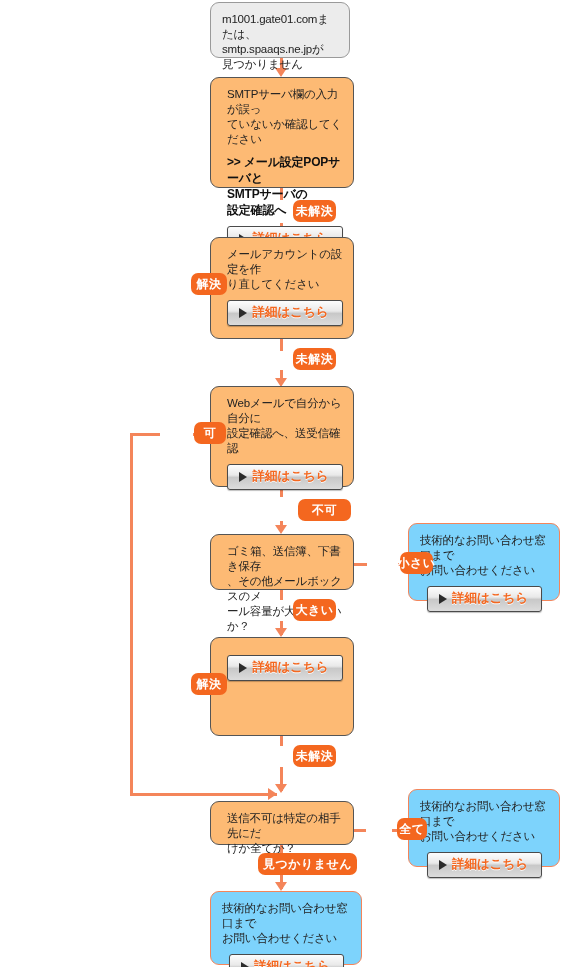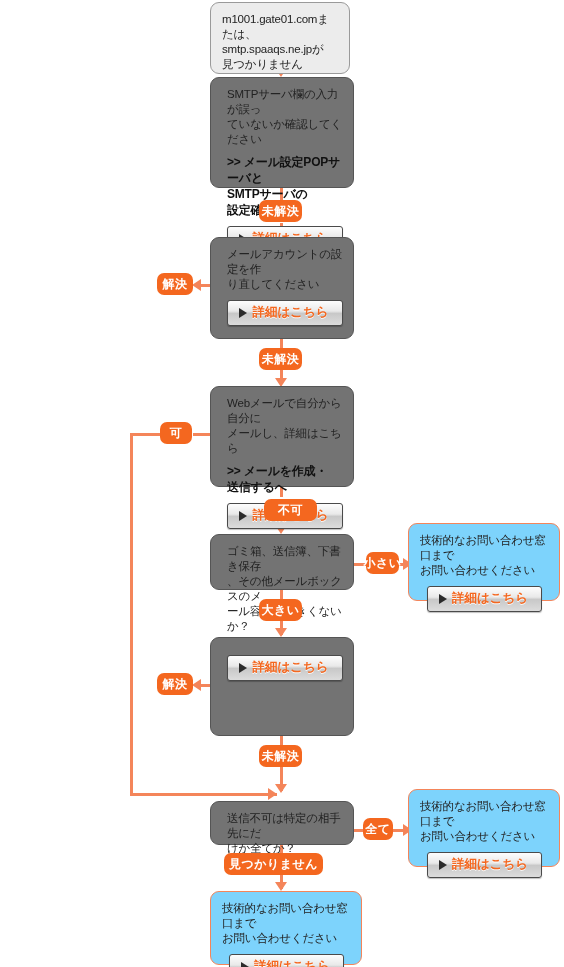--- a/index.html
+++ b/index.html
@@ -37,21 +37,21 @@
     position:absolute;
     box-sizing:border-box;
     border-radius:9px;
     padding:9px 10px 9px 11px;
   }
   .node.gray{
     background:#ececec;
     border:1px solid #9a9a9a;
   }
   .node.white{
-    background:#737373;
+    background:#fdba74;
     border:1.5px solid #555555;
     padding-left:16px;
   }
   .node.orange{
     background:#7dd3fc;
     border:1.5px solid #f4855a;
   }
   .node-text{
     font-size:11.5px;
     line-height:15px;
@@ -101,20 +101,21 @@
     background:#f4671f;
     border-radius:7px;
     color:#ffffff;
     font-size:12px;
     font-weight:bold;
     letter-spacing:0.5px;
     display:flex;align-items:center;justify-content:center;
     height:22px;
     padding:0 9px;
     white-space:nowrap;
+    margin-left:34px;
   }
 </style>
 </head>
 <body>
 
 <div id="canvas">
 
   <div class="vline" style="left:280px;top:58px;height:14px;"></div>
   <div class="arrow-down" style="left:275px;top:68px;"></div>
 
@@ -156,21 +157,21 @@
   <div class="arrow-down" style="left:275px;top:784px;"></div>
 
   <div class="hline" style="left:353px;top:829px;width:13px;"></div>
   <div class="hline" style="left:392px;top:829px;width:16px;"></div>
   <div class="arrow-right" style="left:403px;top:824px;"></div>
 
   <div class="vline" style="left:280px;top:845px;height:9px;"></div>
   <div class="vline" style="left:280px;top:875px;height:14px;"></div>
   <div class="arrow-down" style="left:275px;top:882px;"></div>
 
-  <div class="node gray" style="left:210px;top:2px;width:140px;height:72px;">
+  <div class="node gray" style="left:210px;top:2px;width:140px;height:56px;">
     <div class="node-text">m1001.gate01.comまたは、
 smtp.spaaqs.ne.jpが
 見つかりません</div>
   </div>
 
   <div class="node white" style="left:210px;top:77px;width:144px;height:111px;">
     <div class="node-text">SMTPサーバ欄の入力が誤っ
 ていないか確認してください</div>
     <div class="node-link"><span class="chev">&gt;&gt;</span> <span>メール設定POPサーバと
 SMTPサーバの
@@ -189,23 +190,21 @@
     <div class="btn-wrap">
       <div class="detail-btn">
         <span class="tri"></span>
         <span class="lbl">詳細はこちら</span>
       </div>
     </div>
   </div>
 
   <div class="node white" style="left:210px;top:386px;width:144px;height:101px;">
     <div class="node-text">Webメールで自分から自分に
-メールし、詳細はこちら</div>
-    <div class="node-link"><span class="chev">&gt;&gt;</span> <span>メールを作成・
-送信するへ</span></div>
+設定確認へ、送受信確認</div>
     <div class="btn-wrap">
       <div class="detail-btn">
         <span class="tri"></span>
         <span class="lbl">詳細はこちら</span>
       </div>
     </div>
   </div>
 
   <div class="node white" style="left:210px;top:534px;width:144px;height:56px;">
     <div class="node-text">ゴミ箱、送信簿、下書き保存

